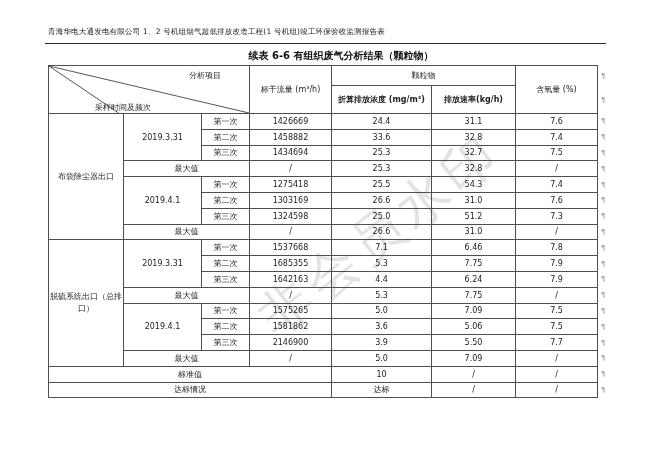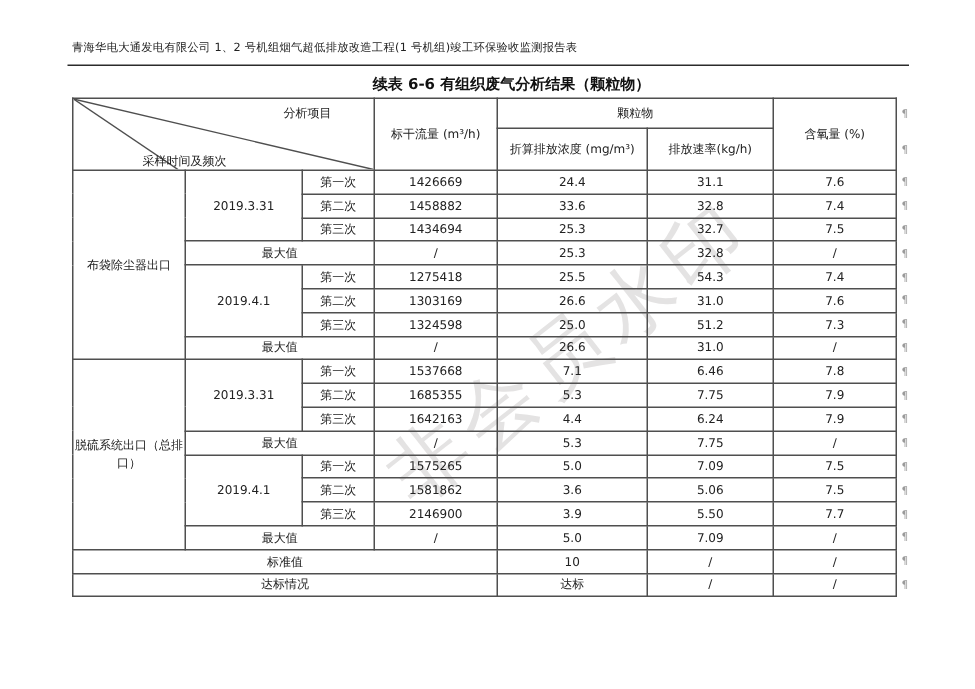--- a/index.html
+++ b/index.html
@@ -12,21 +12,21 @@
   .header-rule { position:absolute; left:45px; top:43px; width:561px; height:1px; background:#2b2b2b; }
 
   .tbl-title { position:absolute; left:16px; top:49px; width:650px; text-align:center;
                font-size:10px; font-weight:bold; color:#111; }
 
   table.results { position:absolute; left:48px; top:65px; width:549px;
                   border-collapse:collapse; table-layout:fixed; }
   table.results td { border:1px solid #4f4f4f; text-align:center; vertical-align:middle;
                      font-size:8px; color:#222; padding:0 1px; overflow:hidden; }
   tr.hr1 td { height:20px; }
-  tr.hr2 td { height:28px; }
+  tr.hr2 td { height:28px;font-weight:bold; }
   tbody.data td { height:15.8px; }
   td.loc { font-size:8.5px; line-height:1.5; padding:0 6px; }
 
   td.diag { position:relative; padding:0; }
   td.diag svg { position:absolute; left:0; top:0; width:100%; height:100%; }
   .diag-label { position:absolute; font-size:8px; color:#222; white-space:nowrap; }
   .dl-top    { left:140px; top:4px;text-align:right; }
   .dl-mid    { left:46px;  top:36px; }
   .dl-bottom { left:8px;   top:36px;margin-top:36px; }
 

